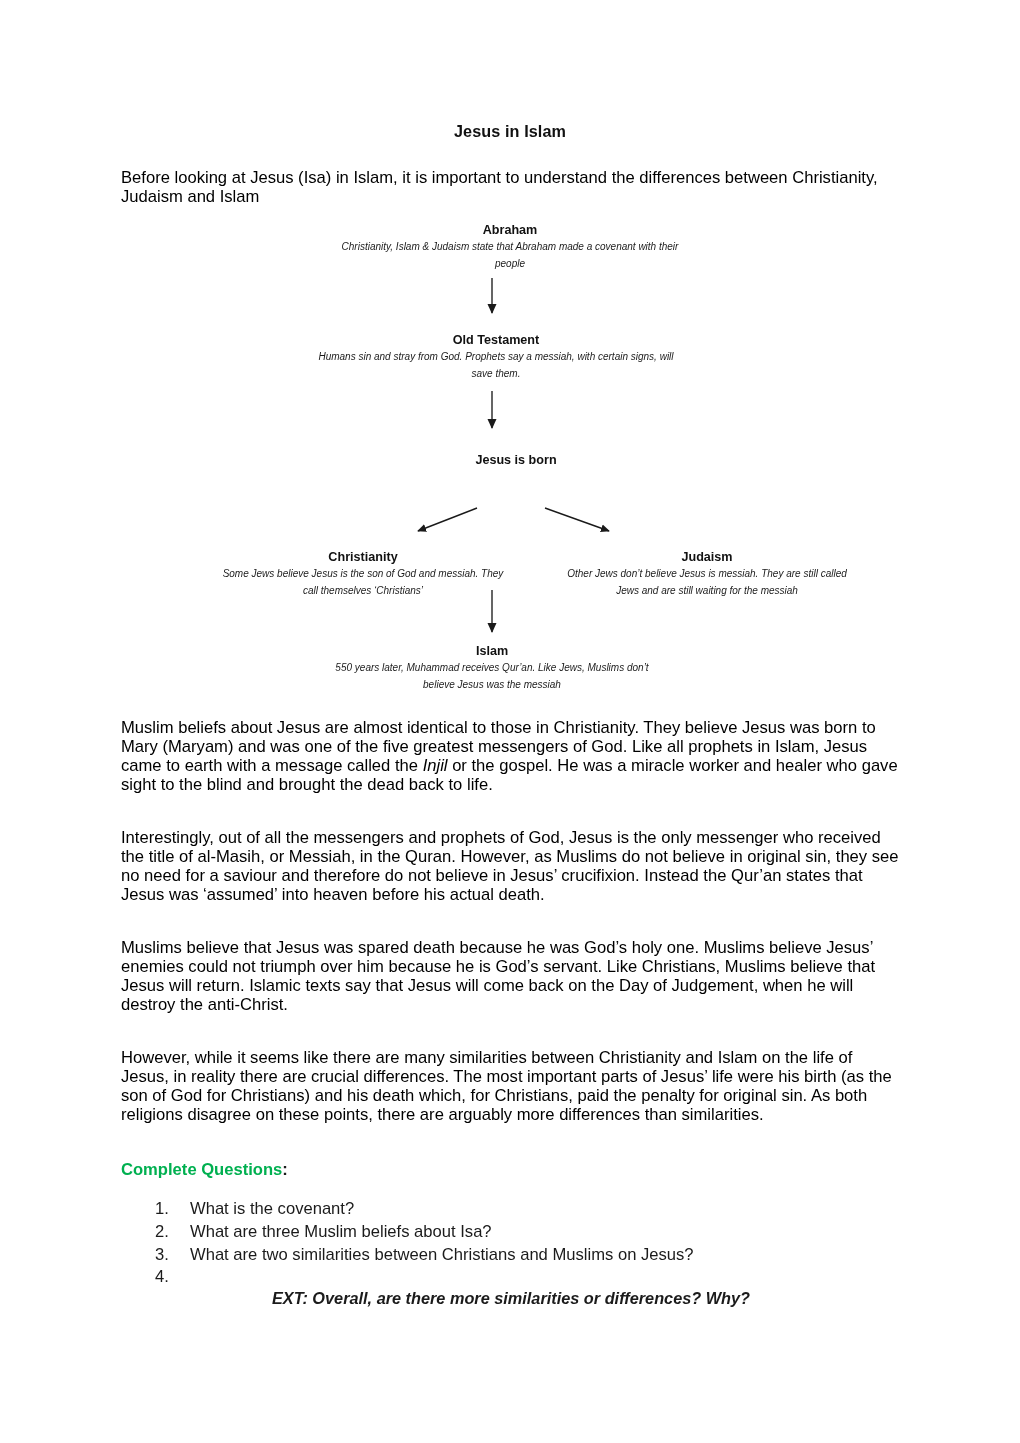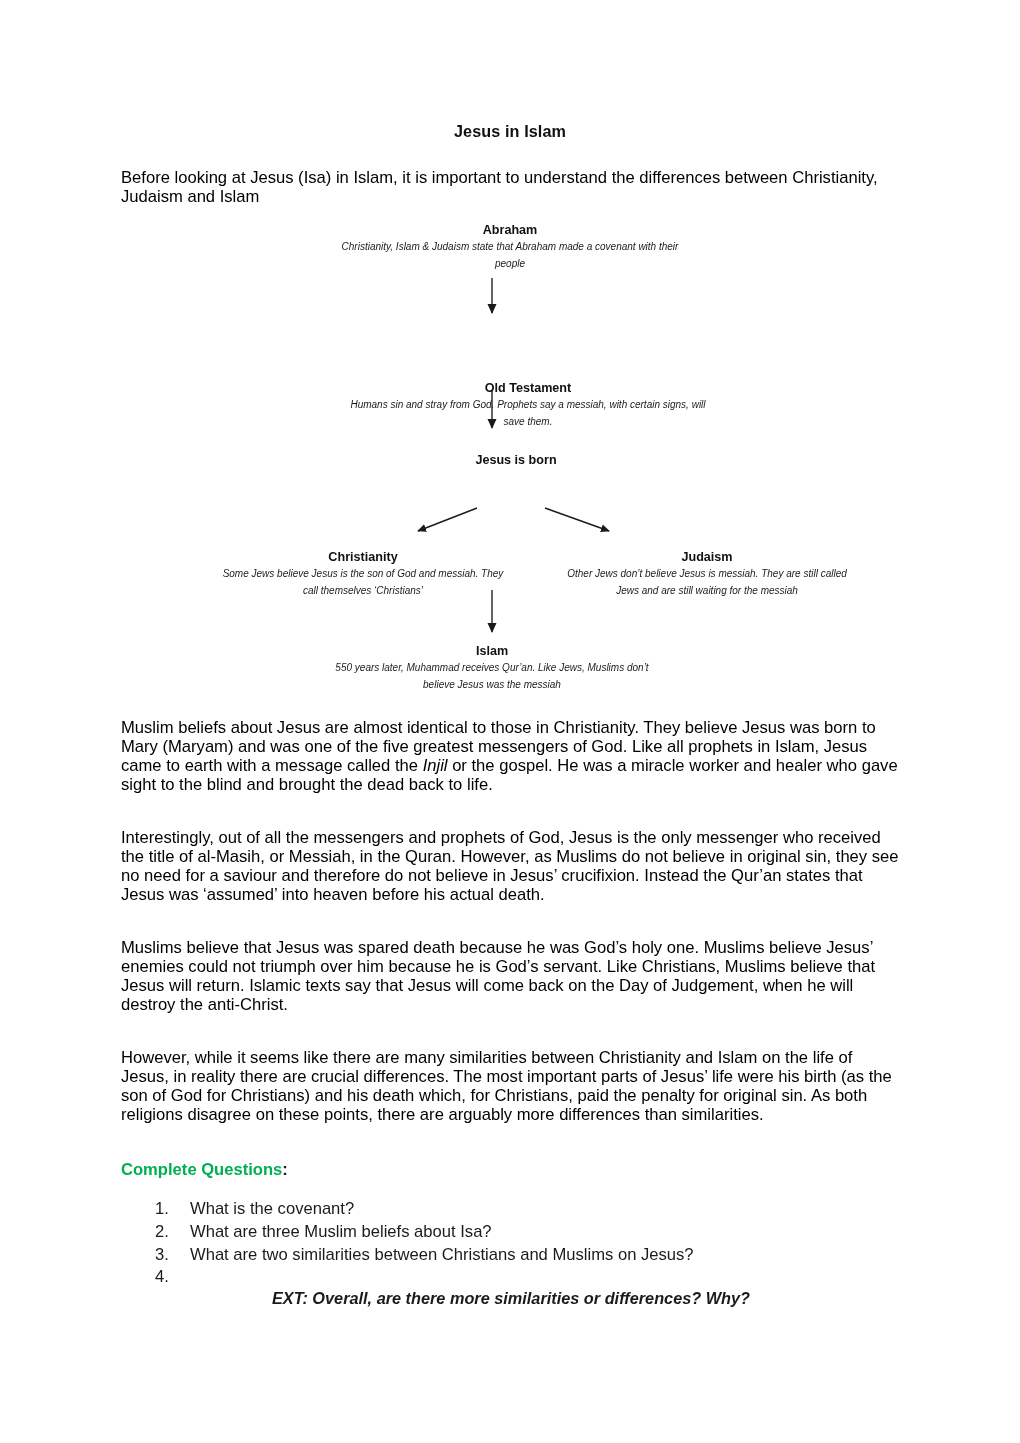--- a/index.html
+++ b/index.html
@@ -64,21 +64,21 @@
     line-height: 17px;
   }
   .node-desc {
     font-size: 10px;
     font-style: italic;
     color: #1b1b1b;
     line-height: 16.6px;
   }
 
   .node-abraham      { top: 222px;  left: 330px; width: 360px; }
-  .node-oldtestament { top: 332px;  left: 348px; width: 360px; margin-top: 48px; }
+  .node-oldtestament { top: 332px;  left: 316px; width: 360px; }
   .node-jesusborn    { top: 452px;  left: 336px; width: 360px; }
   .node-christianity { top: 549px;  left: 218px; width: 290px; }
   .node-judaism      { top: 549px;  left: 557px; width: 300px; }
   .node-islam        { top: 643px;  left: 332px; width: 320px; }
 
   .arrow-svg {
     position: absolute;
     left: 0; top: 0;
     width: 1020px; height: 720px;
     overflow: visible;

